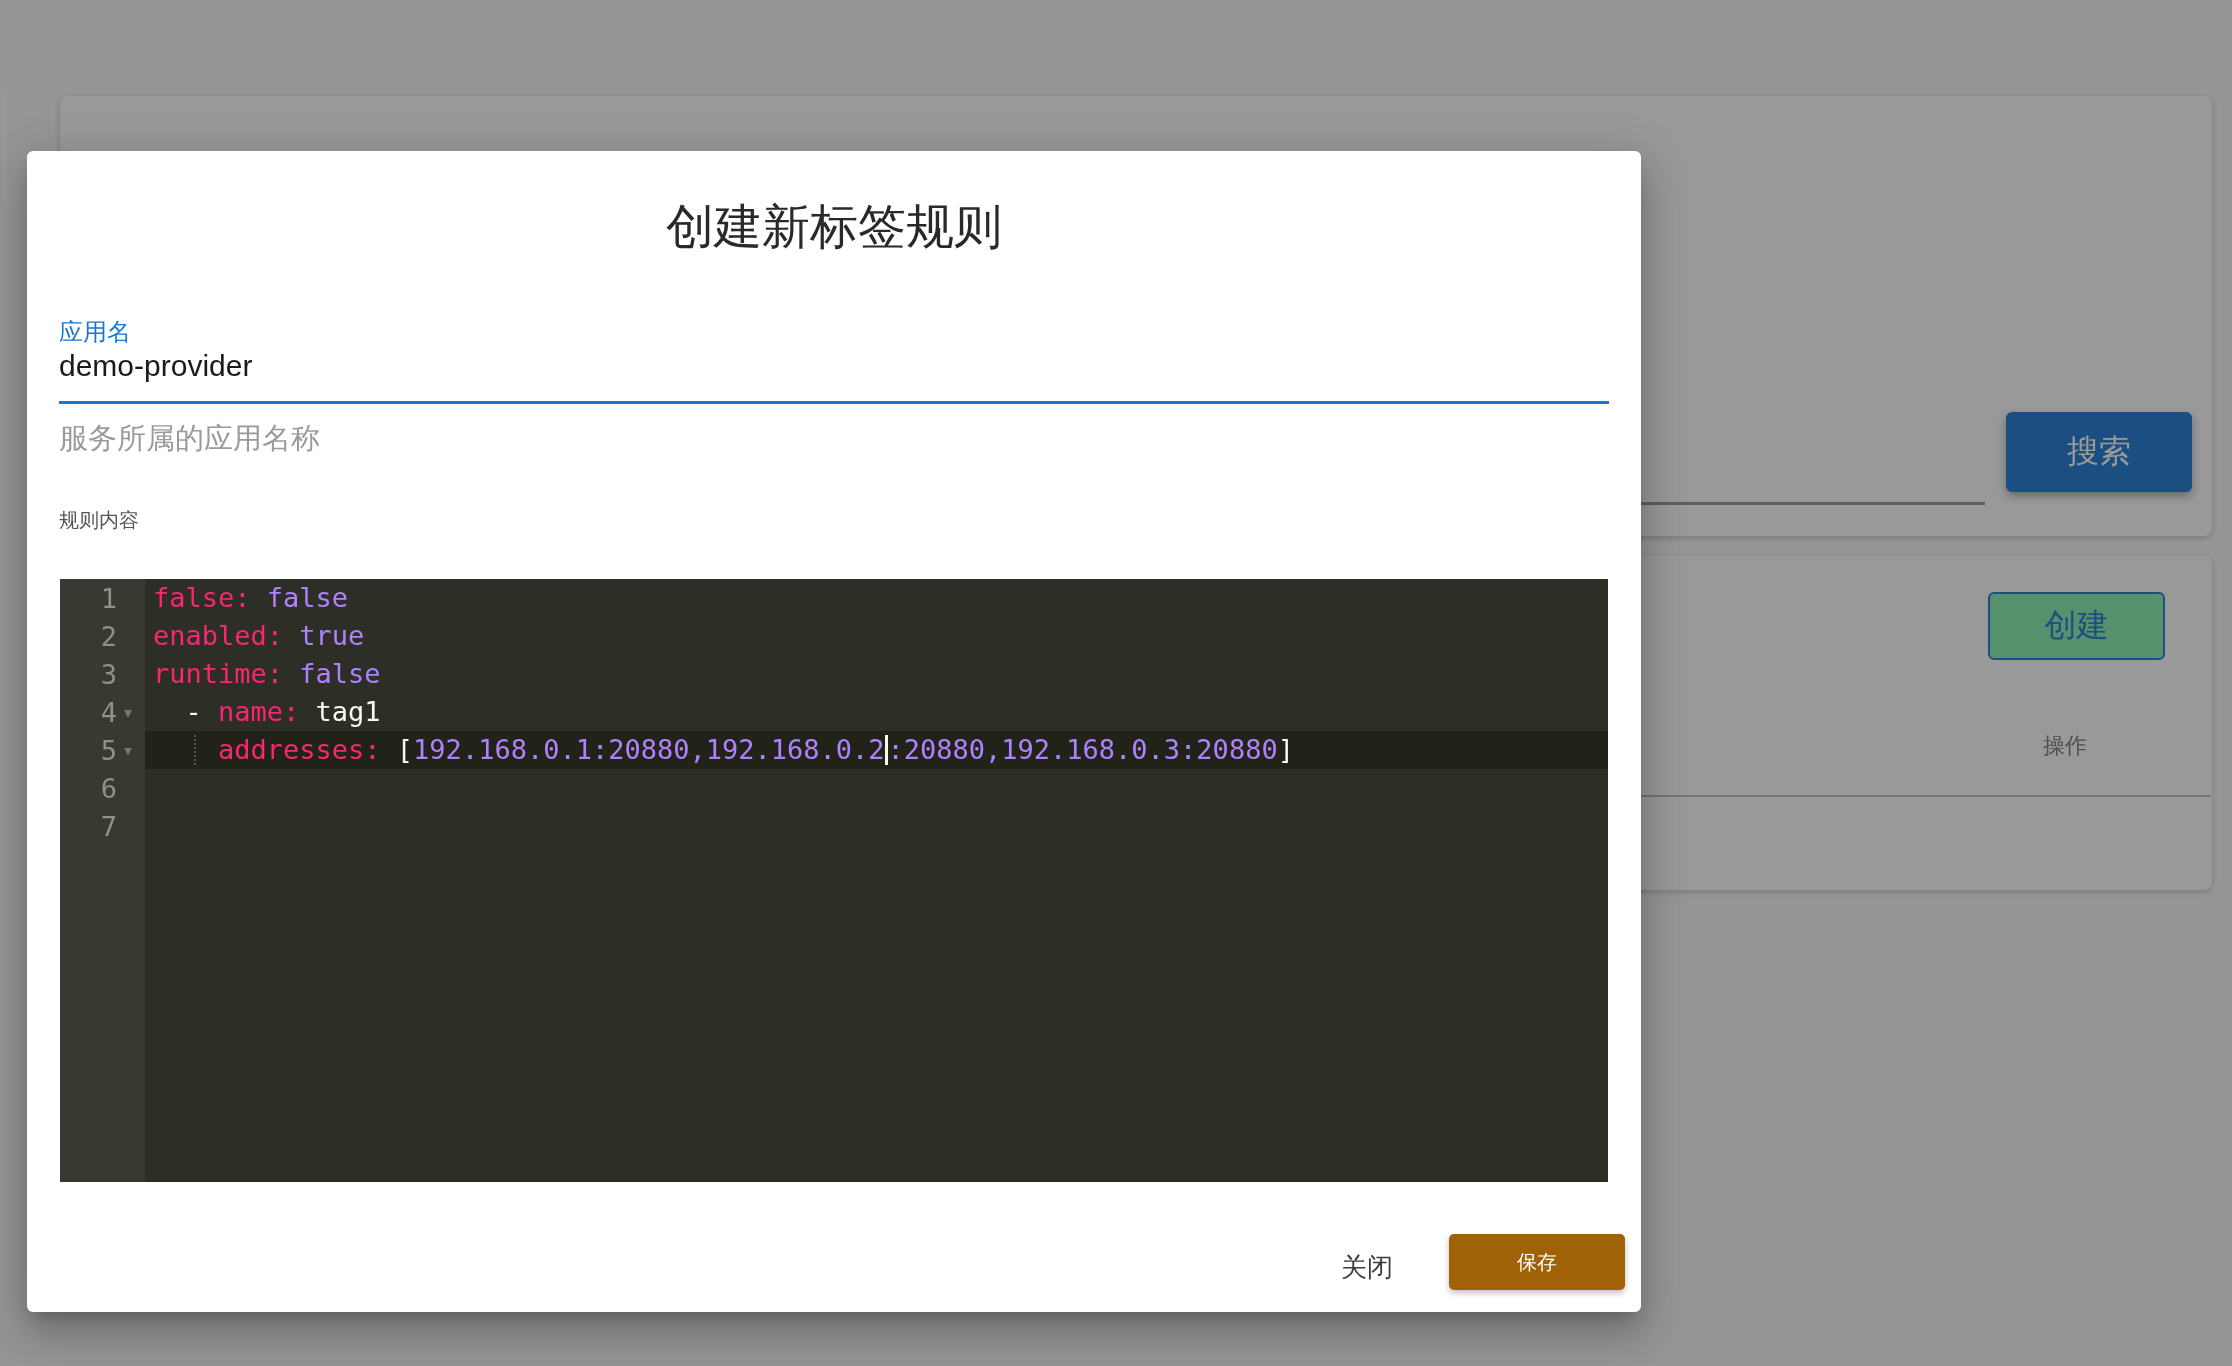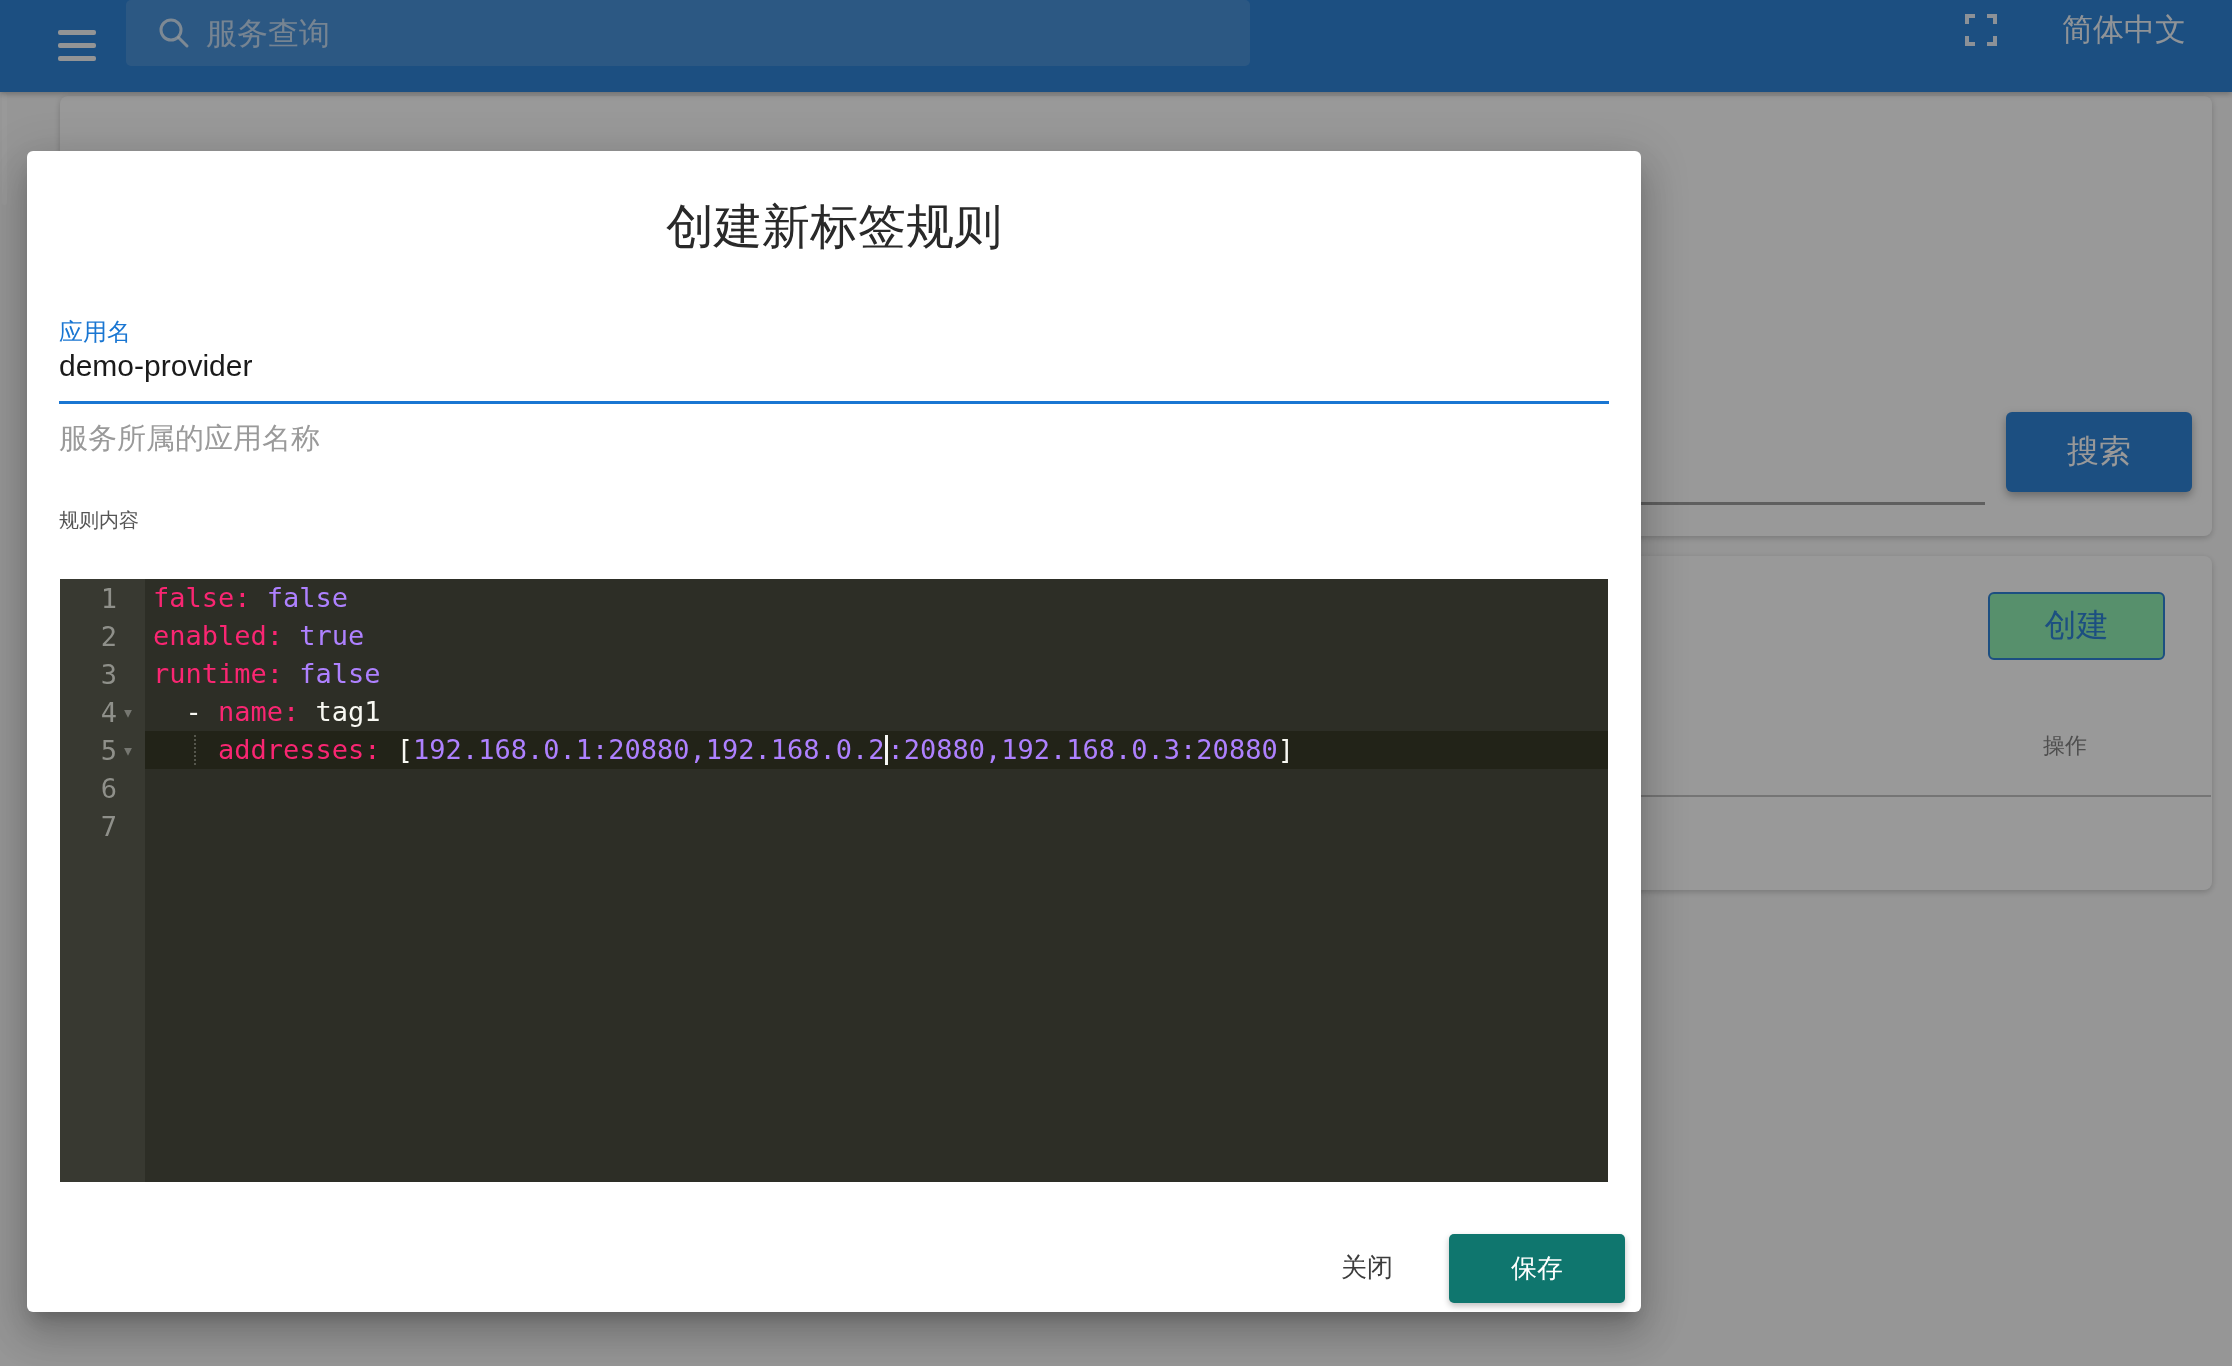--- a/index.html
+++ b/index.html
@@ -68,54 +68,29 @@
   .tk-v{color:#ae81ff;}
   .tk-p{color:#f8f8f2;}
   .guide{position:absolute;left:49px;top:4px;bottom:4px;border-left:2px dotted #55564c;}
   .cursor{display:inline-block;width:0;border-left:3px solid #f6f6f4;height:30px;
           vertical-align:-6px;}
 
   
   .close-btn{position:absolute;left:1280px;top:1083px;width:120px;height:67px;
              background:transparent;border:0;color:#3c3c3c;font-size:26px;cursor:pointer;
              font-family:inherit;border-radius:5px;}
-  .save-btn{position:absolute;left:1422px;top:1083px;width:176px;height:69px;border:0;
-            background:#0f766e;color:#fff;font-size:26px;border-radius:5px;cursor:pointer;
+  .save-btn{position:absolute;left:1422px;top:1083px;width:176px;height:56px;border:0;
+            background:#a16207;color:#fff;font-size:20px;border-radius:5px;cursor:pointer;
             font-family:inherit;box-shadow:0 3px 6px rgba(0,0,0,.25);}
 </style>
 </head>
 <body>
 
 <div class="stage">
 
-  <header class="topbar">
-    <div class="hamburger">
-      <i></i>
-        <i></i>
-        <i style="margin-bottom:0"></i>
-    </div>
-    <div class="searchbox">
-      <span>
-        <svg width="36" height="36" viewBox="0 0 36 36">
-          <circle cx="15" cy="15" r="10" fill="none" stroke="rgba(255,255,255,.75)" stroke-width="3"></circle>
-          <line x1="22.5" y1="22.5" x2="31" y2="31" stroke="rgba(255,255,255,.75)" stroke-width="3" stroke-linecap="round"></line>
-        </svg>
-      </span>
-      <input placeholder="服务查询" style="">
-    </div>
-    <div class="fs-btn">
-      <svg width="38" height="38" viewBox="0 0 38 38" fill="none" stroke="rgba(255,255,255,.9)" stroke-width="4">
-        <path d="M5 13 V5 H13"></path>
-          <path d="M25 5 H33 V13"></path>
-        <path d="M33 25 V33 H25"></path>
-          <path d="M13 33 H5 V25"></path>
-      </svg>
-    </div>
-    <div class="lang-btn">简体中文</div>
-  </header>
 
   <div class="bg-el thumb"></div>
   <div class="bg-el card card1"></div>
   <div class="bg-el bg-underline"></div>
   <div class="bg-el btn bg-search-btn">搜索</div>
   <div class="bg-el card card2"></div>
   <div class="bg-el btn bg-create-btn">创建</div>
   <div class="bg-el op-head">操作</div>
   <div class="bg-el bg-divider"></div>
 

